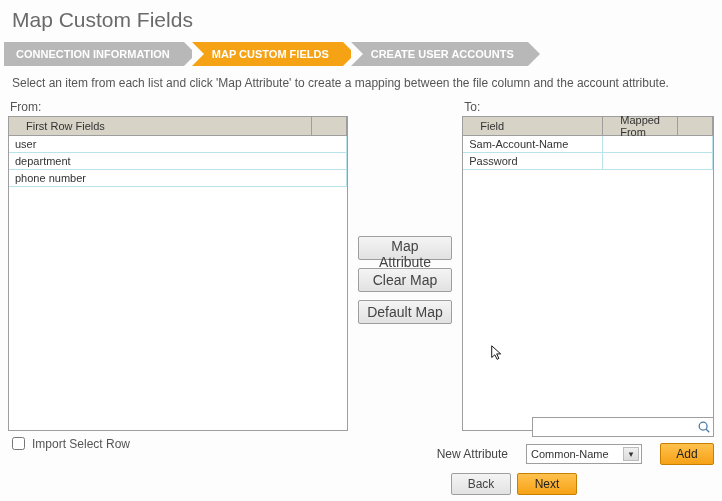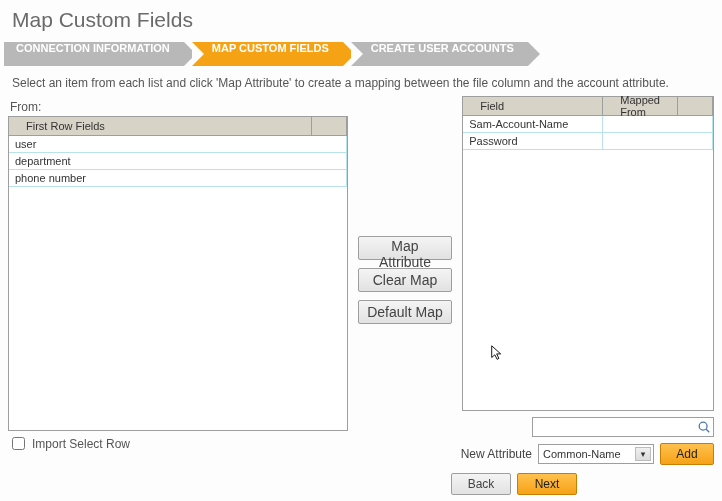--- a/index.html
+++ b/index.html
@@ -21,20 +21,21 @@
     font-weight: 400;
   }
   .wizard-bar {
     display: flex;
     margin: 0 4px 10px 4px;
     height: 24px;
     align-items: stretch;
   }
   .wiz-step {
     display: flex;
+    align-items: center;
     padding: 0 14px 0 20px;
     color: #fff;
     font-size: 11px;
     font-weight: 700;
     position: relative;
     background: #b8b8b8;
     margin-right: 8px;
   }
   .wiz-step::after {
     content: "";
@@ -164,21 +165,21 @@
   .search-box input {
     flex:1; border:none; outline:none; font-size:11px; height:16px;
   }
   .search-icon {
     width:14px;height:14px; color:#4a79a5;
   }
   .newattr-row {
     display:flex;
     align-items:center;
     justify-content:flex-end;
-    gap: 6px;
+    gap: 18px;
     margin-bottom: 8px;
   }
   .combo {
     width: 116px;
     height: 20px;
     border: 1px solid #9e9e9e;
     display:flex;
     align-items:center;
     background:#fff;
     padding-left:4px;
@@ -267,20 +268,21 @@
     </div>
   </div>
 
   <div class="btn-col">
     <button class="ui-btn">Map Attribute</button>
     <button class="ui-btn">Clear Map</button>
     <button class="ui-btn">Default Map</button>
   </div>
 
   <div class="col-right">
+    <div class="col-label">To:</div>
     <div class="grid">
       <div class="grid-head">
         <div class="hcell" style="width:140px">Field</div>
         <div class="hcell" style="flex:1">Mapped From</div>
         <div class="hcell" style="width:18px"></div>
       </div>
       <div class="grid-body">
         <div class="row">
           <div class="cell" style="width:140px">Sam-Account-Name</div>
           <div class="cell" style="flex:1"></div>

